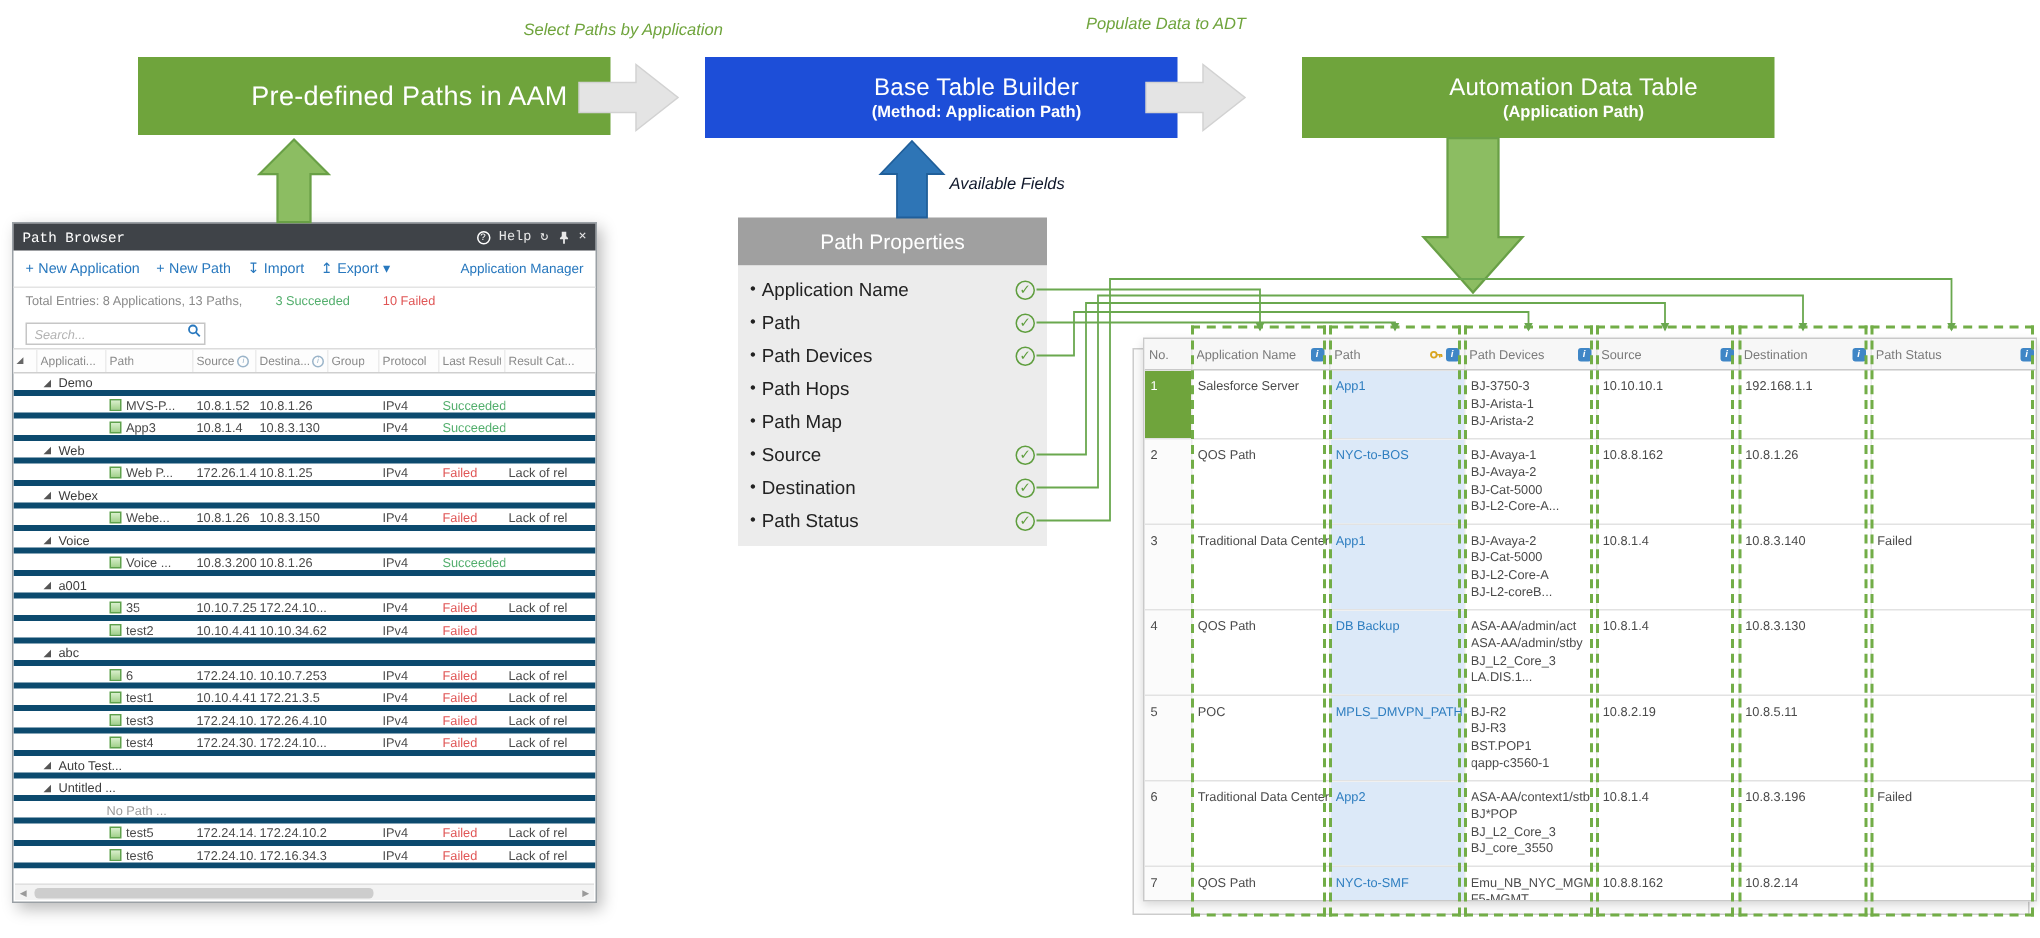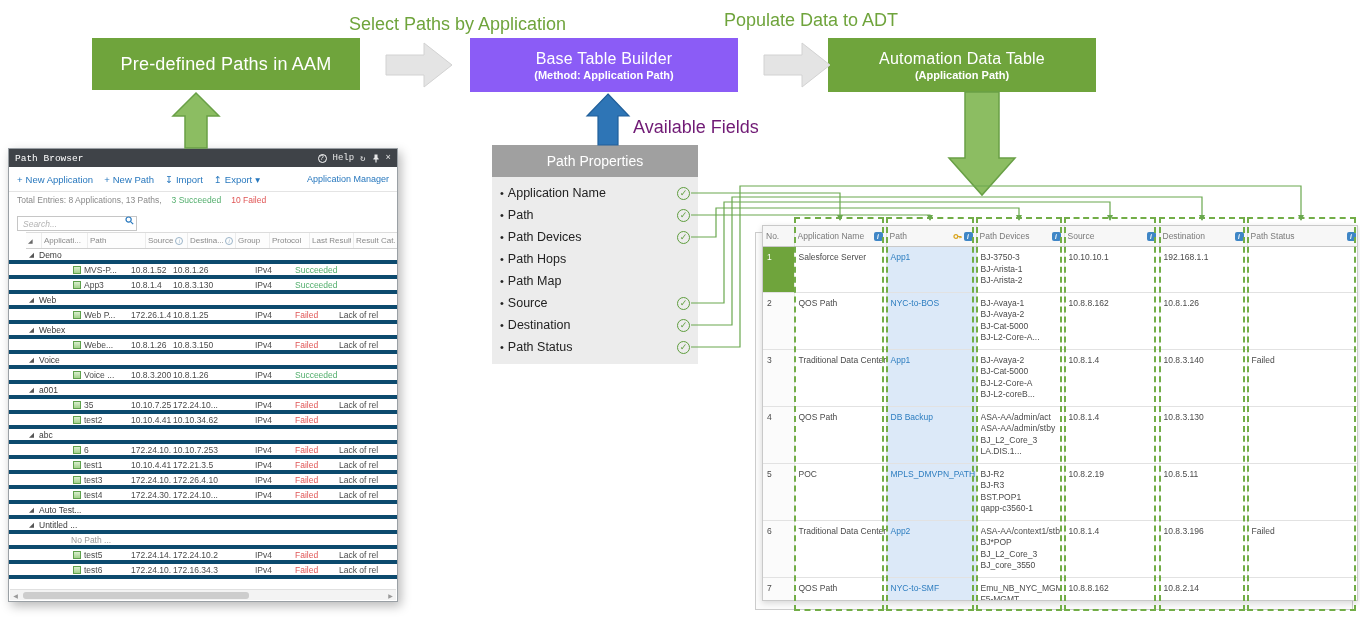--- a/index.html
+++ b/index.html
@@ -1,55 +1,55 @@
 <!DOCTYPE html>
 <html><head>
 <meta charset="utf-8">
 <style>
   html,body{margin:0;padding:0;background:#fff;}
   .stage{position:relative;width:1360px;height:625px;background:#fff;overflow:hidden;
          font-family:"Liberation Sans","DejaVu Sans",sans-serif;}
 
   
   .flow-box{position:absolute;display:flex;flex-direction:column;align-items:center;justify-content:center;
-            color:#fff;text-align:center;z-index:5;}
+            color:#fff;text-align:center;z-index:5;padding-left:47px;}
   .green-box{background:#6fa43c;}
-  .blue-box{background:#8b5cf6;}
+  .blue-box{background:#1d4ed8;}
   .box-title{font-size:18px;letter-spacing:.2px;}
   .box-title.sm{font-size:16px;}
   .box-subtitle{font-size:11px;font-weight:bold;margin-top:1px;}
-  .flow-label{position:absolute;font-size:18px;z-index:5;}
+  .flow-label{position:absolute;font-size:11px;z-index:5;font-style:italic;}
   .green-label{color:#6fa43c;}
-  .blue-label{color:#701a75;}
+  .blue-label{color:#0f172a;}
 
   
   .pb-window{position:absolute;left:8px;top:148px;width:388px;height:452px;background:#fff;
              border:1px solid #9aa0a5;box-shadow:3px 4px 10px rgba(0,0,0,.28);z-index:10;}
   .pb-window *{box-sizing:border-box;}
   .pb-titlebar{height:18px;background:#3f4348;color:#fff;display:flex;align-items:center;padding:0 6px;font-size:9.5px;font-family:Liberation Mono, monospace;}
   .pb-title{flex:1;}
   .pb-tb-icons{display:flex;align-items:center;gap:6px;font-size:9px;color:#e8e8e8;}
   .help-circ{width:9px;height:9px;border:1px solid #fff;border-radius:50%;color:#fff;font-size:6.5px;
              display:inline-flex;align-items:center;justify-content:center;}
   .tb-ic{color:#e8e8e8;font-size:9px;display:inline-flex;align-items:center;}
   .pb-toolbar{height:25px;display:flex;align-items:center;gap:11px;padding:0 8px;border-bottom:1px solid #e4e4e4;
               font-size:9.5px;color:#2878be;}
   .tb-link{display:inline-flex;align-items:center;gap:3px;}
   .tb-right{margin-left:auto;font-size:9px;}
-  .pb-summary{height:16px;display:flex;align-items:center;gap:10px;padding:0 8px;font-size:8.5px;color:#8a8a8a;}
+  .pb-summary{height:16px;display:flex;align-items:center;gap:22px;padding:0 8px;font-size:8.5px;color:#8a8a8a;}
   .sum-ok{color:#52ae6c;}
   .sum-bad{color:#e05555;}
   .pb-searchrow{height:24px;display:flex;align-items:center;padding:0 8px;}
   .search-wrap{position:relative;width:120px;height:15px;}
   .search-input{width:100%;height:100%;border:1px solid #c6c6c6;font-size:8.5px;font-style:italic;color:#666;
                 padding:0 16px 0 5px;outline:none;background:#fff;font-family:inherit;}
   .search-input::placeholder{color:#b3b3b3;font-style:italic;}
   .mag{position:absolute;right:3px;top:3px;}
   .pb-grid-header{height:17px;display:flex;align-items:flex-start;border-top:1px solid #dcdcdc;border-bottom:1px solid #cfcfcf;
-                  font-size:8px;color:#8a8a8a;background:#fdfdfd;margin-left:17px;}
+                  font-size:8px;color:#8a8a8a;background:#fdfdfd;}
   .pb-grid-header .c{border-right:1px solid #ececec;height:100%;display:flex;align-items:center;}
   .c{padding:0 2px;overflow:hidden;white-space:nowrap;flex-shrink:0;}
   .c-exp{width:16px;font-size:6px;color:#666;}
   .c-app{width:46px;}
   .c-path{width:58px;display:flex;align-items:center;}
   .c-src{width:42px;}
   .c-dst{width:48px;}
   .c-grp{width:34px;}
   .c-proto{width:40px;}
   .c-res{width:44px;}
@@ -122,21 +122,21 @@
   <div class="flow-label green-label" style="left:724px;top:10px">Populate Data to ADT</div>
   <div class="flow-label blue-label" style="left:633px;top:117px">Available Fields</div>
 
   <div class="flow-box green-box" style="left:92px;top:38px;width:268px;height:52px">
     <div class="box-title">Pre-defined Paths in AAM</div>
   </div>
   <div class="flow-box blue-box" style="left:470px;top:38px;width:268px;height:54px">
     <div class="box-title sm">Base Table Builder</div>
     <div class="box-subtitle">(Method: Application Path)</div>
   </div>
-  <div class="flow-box green-box" style="left:828px;top:38px;width:268px;height:54px">
+  <div class="flow-box green-box" style="left:868px;top:38px;width:268px;height:54px">
     <div class="box-title sm">Automation Data Table</div>
     <div class="box-subtitle">(Application Path)</div>
   </div>
 
   <div class="pb-window">
     <div class="pb-titlebar">
       <span class="pb-title">Path Browser</span>
       <span class="pb-tb-icons">
         <span class="help-circ">?</span>
         <span>Help</span>

